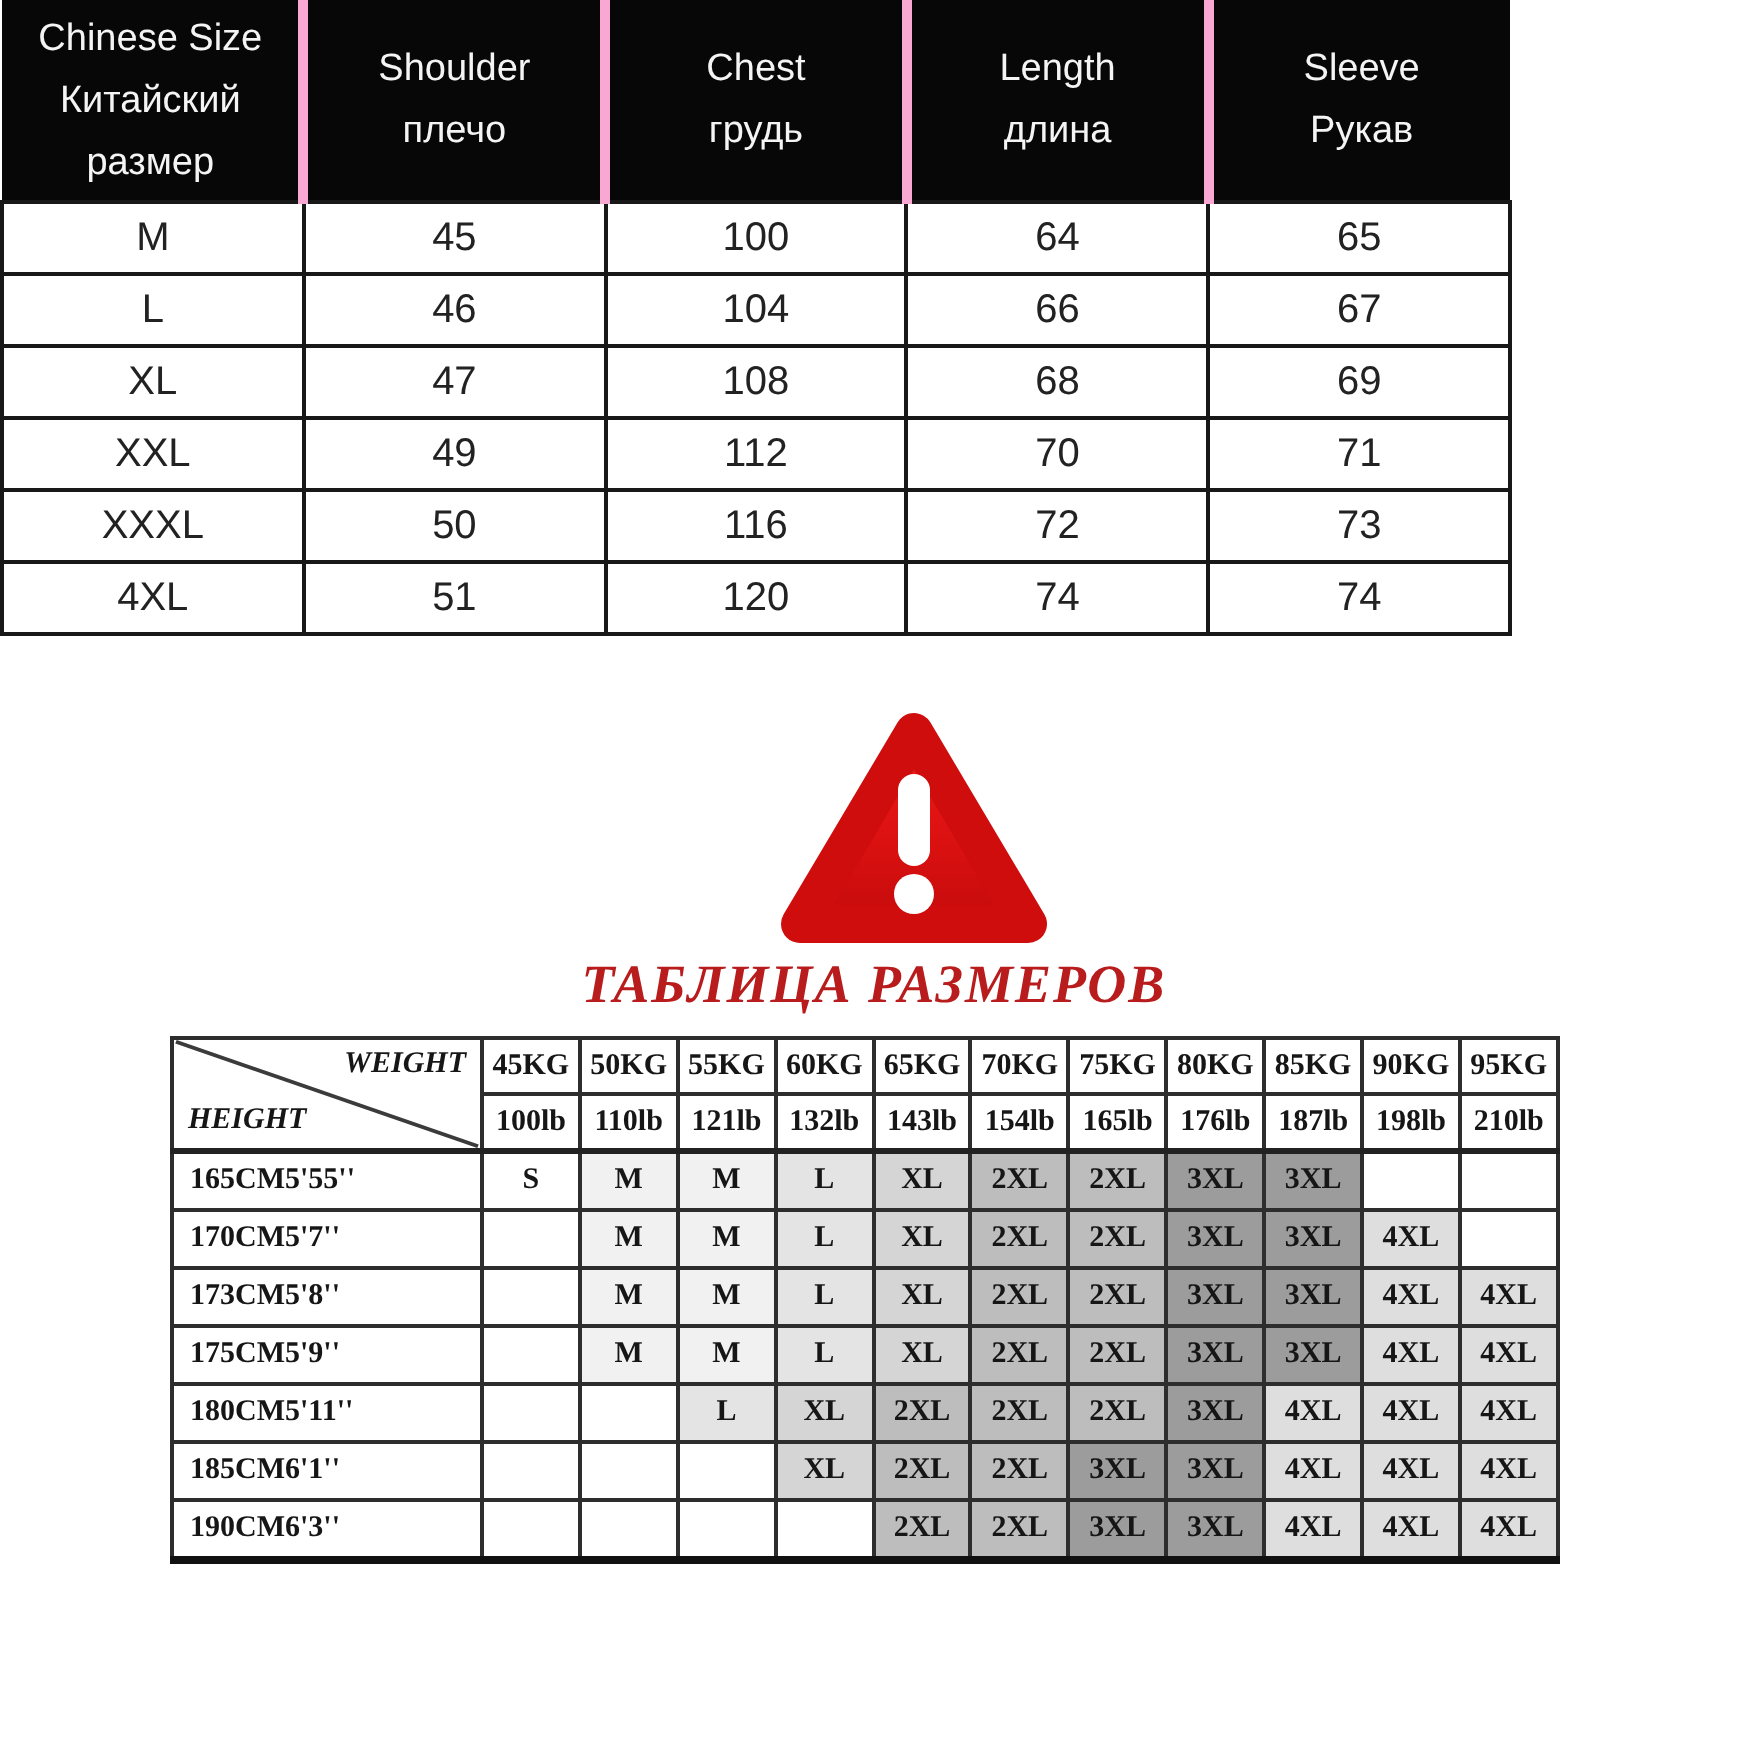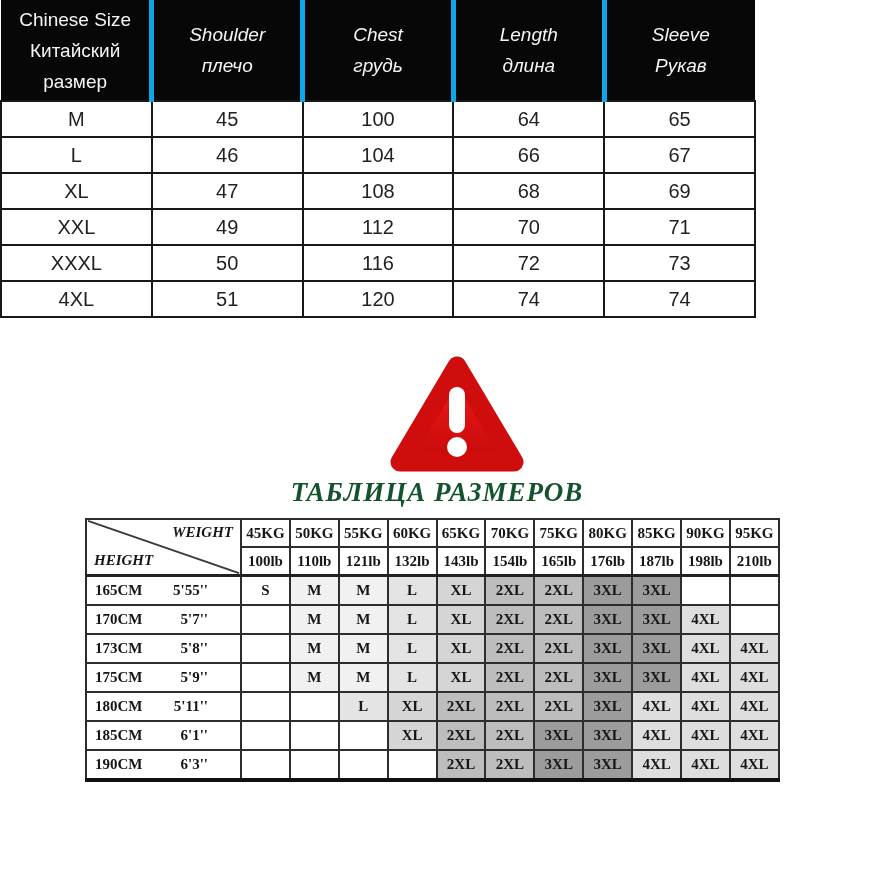--- a/index.html
+++ b/index.html
@@ -20,21 +20,21 @@
   table.t1 th {
     background: #070707;
     color: #f4f4f4;
     font-weight: 400;
     font-size: 19px;
     height: 100px;
     vertical-align: middle;
     text-align: center;
     padding: 0;
   }
-  table.t1 thead th + th { border-left: 5px solid #0ea5e9; font-style: italic; }
+  table.t1 thead th + th { border-left: 5px solid #f9a8d4; }
   table.t1 th div { line-height: 31px; }
   table.t1 td {
     border: 2px solid #181818;
     text-align: center;
     vertical-align: middle;
     font-size: 20px;
     color: #222222;
     height: 34px;
     background: #ffffff;
     padding: 0;
@@ -61,21 +61,21 @@
     color: #141414;
     line-height: 38px;
   }
   .ref-subtitle {
     text-align: center;
     font-family: "Liberation Serif", serif;
     font-style: italic;
     font-weight: bold;
     font-size: 27px;
     letter-spacing: 1px;
-    color: #14532d;
+    color: #b91c1c;
     line-height: 33px;
   }
 
   
   table.t2 {
     margin: 9px 0 0 85px;
     width: 693px;
     border-collapse: collapse;
     table-layout: fixed;
     font-family: "Liberation Serif", serif;
@@ -105,22 +105,22 @@
   }
   td.corner .h {
     position: absolute; bottom: 5px; left: 7px;
     font-style: italic; font-size: 15px;
   }
   td.hl {
     text-align: left;
   }
   td.hl .inner {
     display: flex;
-    justify-content: space-between;
-    padding: 0 32px 0 8px;
+    justify-content: flex-start;
+    padding: 0 10px 0 8px;
   }
 </style>
 </head>
 <body>
 
 <div class="page">
 
   <table class="t1">
     <thead>
         <tr>

